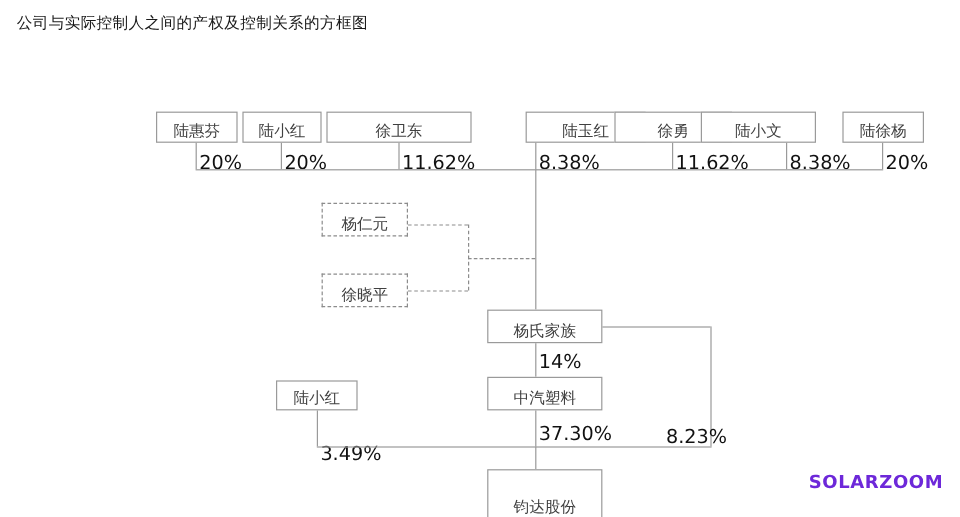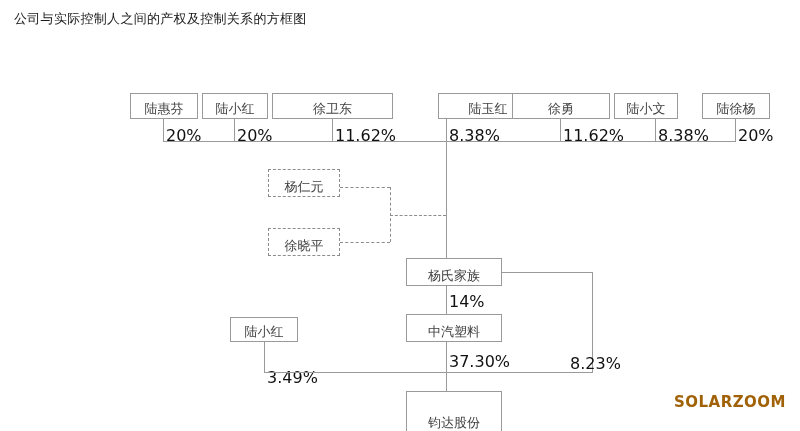--- a/index.html
+++ b/index.html
@@ -60,21 +60,21 @@
     position: absolute;
     width: 0;
     border-left: 1px dashed #8c8c8c;
   }
   #watermark {
     position: absolute;
     right: 14px;
     bottom: 20px;
     font-size: 15px;
     font-weight: bold;
-    color: #a16207;
+    color: #6d28d9;
     letter-spacing: 0.5px;
     font-family: "DejaVu Sans", "Liberation Sans", sans-serif;
   }
 </style>
 </head>
 <body>
 
 <div id="title">公司与实际控制人之间的产权及控制关系的方框图</div>
 
 <div class="node" style="left:130px; top:93px; width:68px; height:26px;">
@@ -85,21 +85,21 @@
 </div>
 <div class="node" style="left:272px; top:93px; width:121px; height:26px;">
   <span>徐卫东</span>
 </div>
 <div class="node" style="left:398px; top:93px; width:100px; height:26px;margin-left:40px;">
   <span>陆玉红</span>
 </div>
 <div class="node" style="left:512px; top:93px; width:98px; height:26px;">
   <span>徐勇</span>
 </div>
-<div class="node" style="left:614px; top:93px; width:64px; height:26px;">
+<div class="node" style="left:584px; top:93px; width:96px; height:26px;">
   <span>陆小文</span>
 </div>
 <div class="node" style="left:702px; top:93px; width:68px; height:26px;">
   <span>陆徐杨</span>
 </div>
 
 <div class="line vline" style="left:163px; top:119px; height:22px;"></div>
 <div class="line vline" style="left:234px; top:119px; height:22px;"></div>
 <div class="line vline" style="left:332px; top:119px; height:22px;"></div>
 <div class="line vline" style="left:446px; top:119px; height:22px;"></div>
@@ -133,21 +133,21 @@
 
 <div class="node" style="left:406px; top:258px; width:96px; height:28px;">
   <span>杨氏家族</span>
 </div>
 
 <div class="line vline" style="left:446px; top:286px; height:28px;"></div>
 <div class="pct" style="left:449px; top:292px;">14%</div>
 
 <div class="line hline" style="left:502px; top:272px; width:90px;"></div>
 <div class="line vline" style="left:592px; top:272px; height:100px;"></div>
-<div class="pct" style="left:570px; top:354px;text-align:center;">8.23%</div>
+<div class="pct" style="left:555px; top:354px;text-align:center;">8.23%</div>
 
 <div class="node" style="left:406px; top:314px; width:96px; height:28px;">
   <span>中汽塑料</span>
 </div>
 
 <div class="node" style="left:230px; top:317px; width:68px; height:25px;">
   <span>陆小红</span>
 </div>
 <div class="line vline" style="left:264px; top:342px; height:30px;"></div>
 <div class="pct" style="left:267px; top:368px;">3.49%</div>

